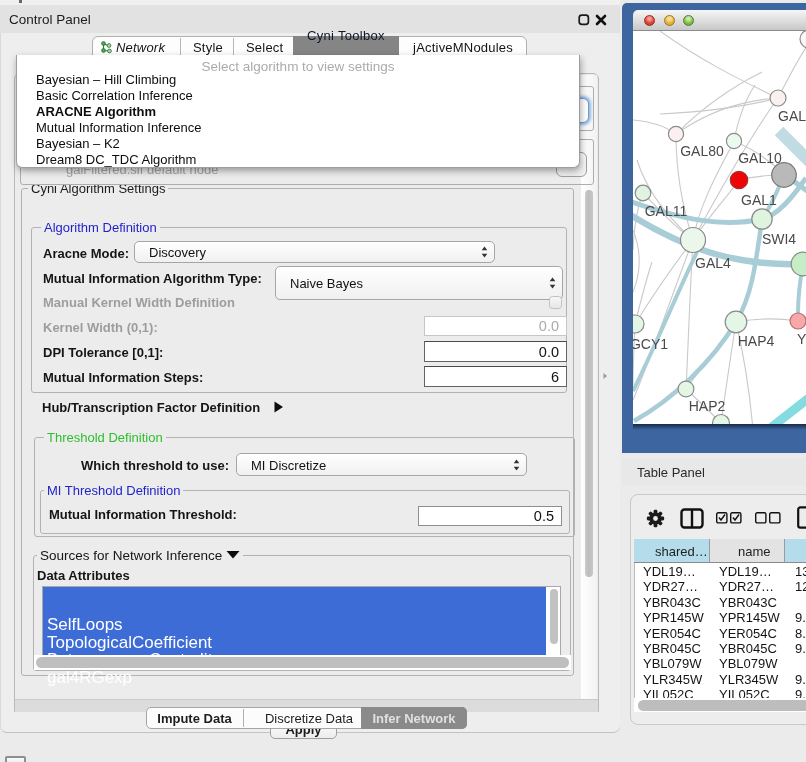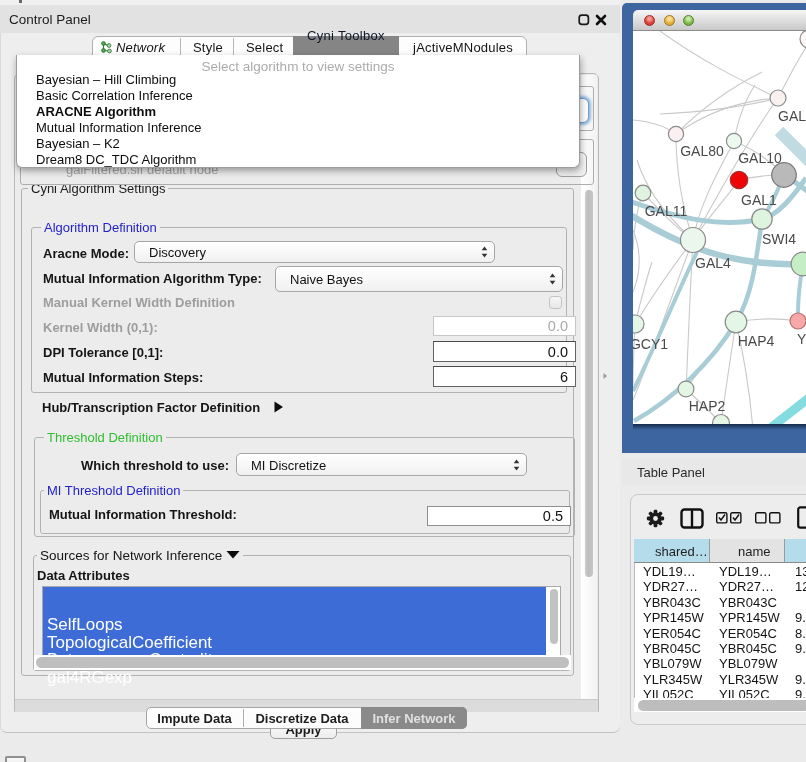--- a/index.html
+++ b/index.html
@@ -6,21 +6,21 @@
 html,body { width:806px; height:762px; background:#ebebeb; font-family:"Liberation Sans", sans-serif; overflow:hidden; }
 #stage { position:relative; width:806px; height:762px; overflow:hidden; }
 .abs { position:absolute; }
 .grpbox { position:absolute; border:1px solid #b2b2b2; border-radius:3px; }
 .grptitle { position:absolute; top:-8px; background:#ececec; padding:0 3px; font-size:13px; line-height:15px; white-space:nowrap; }
 .lbl { position:absolute; font-size:13px; font-weight:bold; color:#151515; white-space:nowrap; }
 .lbl.dis { color:#9d9d9d; }
 .combo { position:absolute; border:1px solid #a6a6a6; border-radius:5px; background:linear-gradient(#ffffff,#f0f0f0); font-size:13px; color:#111; }
 .combo .ct { position:absolute; left:14px; top:50%; transform:translateY(-50%); white-space:nowrap; }
 .stepper { position:absolute; right:6px; top:50%; transform:translateY(-50%); width:7px; height:12px; }
-.field { position:absolute; background:#fff; font-size:14.5px; color:#111; text-align:right;margin-left:9px; }
+.field { position:absolute; background:#fff; font-size:14.5px; color:#111; text-align:right; }
 .field span { position:absolute; right:7px; top:50%; transform:translateY(-50%); }
 </style>
 </head>
 <body>
 <div id="stage">
 
   <div id="cpwin" class="abs" style="left:0;top:0;width:620px;height:733px;background:#eeeeee;border-bottom:1px solid #c2c2c2;border-left:1px solid #dadada;border-radius:0 0 7px 7px;"></div>
   <div class="abs" style="left:0;top:0;width:620px;height:5px;background:#f0f0f0;"></div>
   <div class="abs" style="left:0;top:5px;width:620px;height:28px;background:#e2e2e2;"></div>
   <div class="abs" style="left:19px;top:0;width:3px;height:3px;background:#666;"></div>
@@ -67,21 +67,21 @@
   </div>
   <div class="lbl" style="left:43px;top:246px;">Aracne Mode:</div>
   <div class="combo" style="left:134px;top:241px;width:361px;height:22px;">
       <span class="ct">Discovery</span>
     <svg class="stepper" viewBox="0 0 7 12">
         <path d="M3.5 0.5 L6.3 4.2 L0.7 4.2 Z" fill="#333"></path>
         <path d="M3.5 11.5 L6.3 7.8 L0.7 7.8 Z" fill="#333"></path>
       </svg>
   </div>
   <div class="lbl" style="left:43px;top:271px;">Mutual Information Algorithm Type:</div>
-  <div class="combo" style="left:275px;top:266px;width:288px;height:26px;">
+  <div class="combo" style="left:275px;top:266px;width:288px;height:34px;">
       <span class="ct">Naive Bayes</span>
     <svg class="stepper" viewBox="0 0 7 12">
         <path d="M3.5 0.5 L6.3 4.2 L0.7 4.2 Z" fill="#333"></path>
         <path d="M3.5 11.5 L6.3 7.8 L0.7 7.8 Z" fill="#333"></path>
       </svg>
   </div>
   <div class="lbl dis" style="left:43px;top:295px;">Manual Kernel Width Definition</div>
   <div class="abs" style="left:549px;top:296px;width:13px;height:13px;background:linear-gradient(#f6f6f6,#e7e7e7);border:1px solid #c2c2c2;border-radius:3.5px;"></div>
   <div class="lbl dis" style="left:43px;top:320px;">Kernel Width (0,1):</div>
   <div class="field" style="left:424px;top:316px;width:143px;height:20px;border:1px solid #c6c6c6;">
@@ -140,21 +140,21 @@
   <div class="abs" style="left:584.5px;top:190px;width:8px;height:387px;background:linear-gradient(90deg,#cdcdcd,#bdbdbd 40%,#c6c6c6);border-radius:4px;"></div>
 
   <div class="abs" style="left:16px;top:55px;width:564px;height:113px;background:#fff;border:1px solid #9d9d9d;border-top:none;border-radius:0 0 6px 6px;box-shadow:1px 3px 7px rgba(0,0,0,0.35);z-index:20;"></div>
   <div class="abs" style="left:16px;top:59px;width:564px;text-align:center;font-size:13.5px;color:#ababab;z-index:21;">Select algorithm to view settings</div>
   <div class="abs" style="left:17px;top:72px;font-size:13px;color:#0d0d0d;line-height:16px;z-index:21;padding-left:19px;">Bayesian – Hill Climbing<br>Basic Correlation Inference<br><b>ARACNE Algorithm</b><br>Mutual Information Inference<br>Bayesian – K2<br>Dream8 DC_TDC Algorithm</div>
 
   <div class="abs" style="left:15px;top:699px;width:583px;height:13px;background:#dcdcdc;border-top:1px solid #cacaca;"></div>
   <div class="abs" style="left:146px;top:707px;width:321px;height:22px;background:#fcfcfc;border:1px solid #a6a6a6;border-radius:5px;z-index:5;"></div>
   <div class="abs" style="left:146px;top:711px;width:97px;text-align:center;font-size:13px;font-weight:bold;color:#1e1e1e;z-index:6;">Impute Data</div>
   <div class="abs" style="left:243px;top:709px;width:1px;height:18px;background:#b0b0b0;z-index:6;"></div>
-  <div class="abs" style="left:243px;top:711px;width:118px;text-align:center;font-size:13px;font-weight:bold;color:#1e1e1e;z-index:6;">Discretize Data</div>
+  <div class="abs" style="left:243px;top:711px;width:132px;text-align:center;font-size:13px;font-weight:normal;color:#1e1e1e;z-index:6;">Discretize Data</div>
   <div class="abs" style="left:361px;top:707px;width:106px;height:22px;background:#8a8a8a;border-radius:0 5px 5px 0;z-index:6;"></div>
   <div class="abs" style="left:361px;top:711px;width:106px;text-align:center;font-size:13px;font-weight:bold;color:#e0e0e0;z-index:7;">Infer Network</div>
 
   <div class="abs" style="left:622px;top:3px;width:184px;height:450px;background:#3d66a1;border-radius:5px 0 0 0;"></div>
   <div class="abs" style="left:633px;top:10px;width:173px;height:21px;background:linear-gradient(#f6f6f6,#c8c8c8);border-radius:5px 0 0 0;border-bottom:1px solid #8c8c8c;"></div>
   <div class="abs" style="left:644px;top:15px;width:11px;height:11px;border-radius:50%;background:radial-gradient(circle at 50% 30%,#f29a92 18%,#e0463d 55%,#c13229);border:0.5px solid #9c2b22;"></div>
   <div class="abs" style="left:663.5px;top:15px;width:11px;height:11px;border-radius:50%;background:radial-gradient(circle at 50% 30%,#f7dc9a 18%,#eab73e 55%,#c8922a);border:0.5px solid #a07620;"></div>
   <div class="abs" style="left:683px;top:15px;width:11px;height:11px;border-radius:50%;background:radial-gradient(circle at 50% 30%,#c9e8a8 18%,#83c14b 55%,#639c36);border:0.5px solid #4f822c;"></div>
   <div class="abs" style="left:633px;top:31px;width:173px;height:393px;background:#fff;"></div>
   <div class="abs" style="left:633px;top:424px;width:173px;height:6px;background:linear-gradient(#17294a,#3d66a1);"></div>

